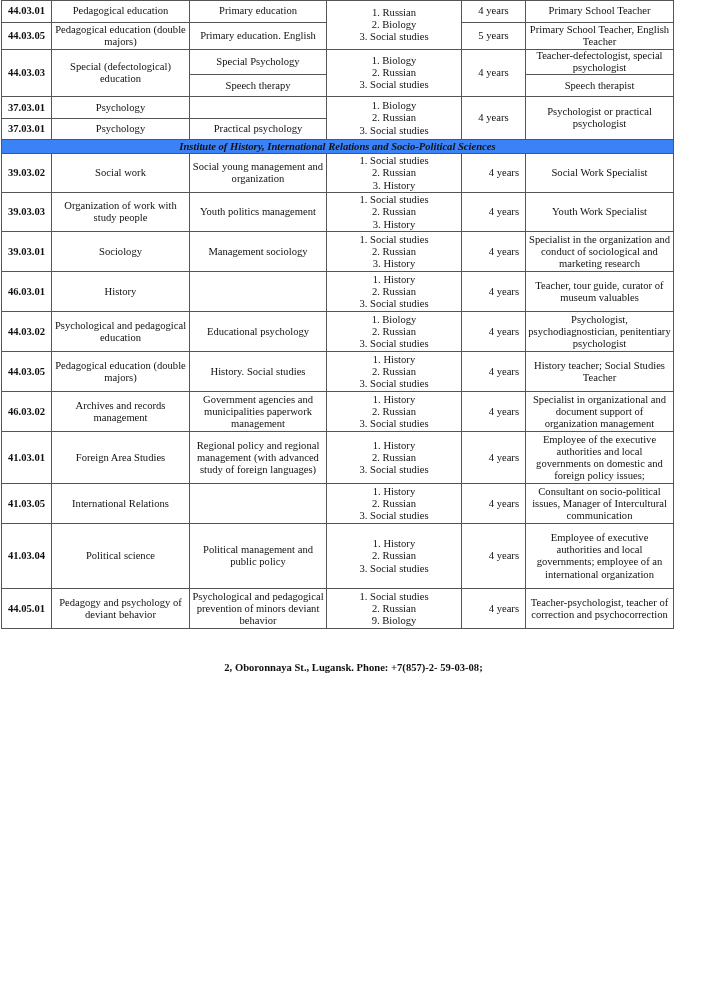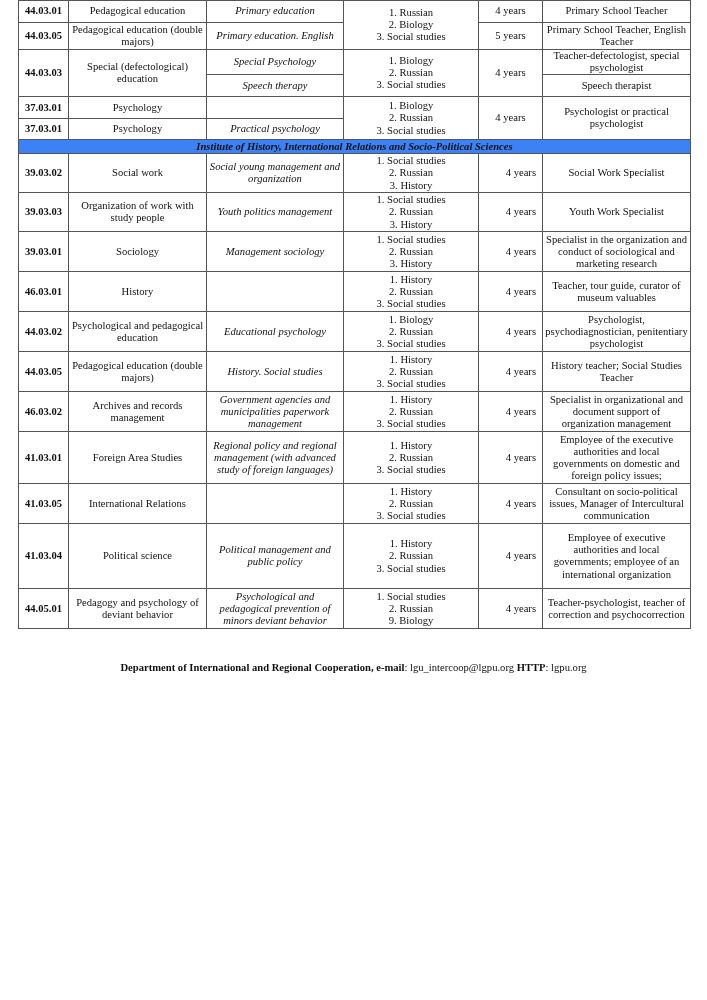--- a/index.html
+++ b/index.html
@@ -1,23 +1,23 @@
 <!DOCTYPE html>
 <html><head>
 <meta charset="utf-8">
 <style>
   html, body { margin:0; padding:0; background:#ffffff; }
   body { width:707px; height:1000px; position:relative; overflow:hidden;
          font-family:"Liberation Serif", serif; color:#111; }
-  table.main { position:absolute; left:18px; top:0px; width:672px;
+  table.main { position:absolute; left:1px; top:0px; width:672px;
                border-collapse:collapse; table-layout:fixed; font-size:10.6px; line-height:12.2px; }
   table.main td { border:1px solid #555; padding:0 2px; text-align:center; vertical-align:middle; }
   td.code { font-weight:bold; }
   td.prog { font-weight:normal; }
-  td.prof { font-style:italic; }
+  td.prof { }
   td.years.r { text-align:right; padding-right:6px; }
   tr.inst td { background:#3b82f6; font-style:italic; font-weight:bold; height:13px; }
   .exams div { white-space:nowrap; }
   .footer { position:absolute; left:0; width:707px; top:661px; text-align:center;
             font-size:10.6px; line-height:13px; }
   .footer b { font-weight:bold; }
 </style>
 </head>
 <body>
 
@@ -218,14 +218,14 @@
           <div>2. Russian</div>
           <div>9. Biology</div>
         </td>
         <td class="years r">4 years</td>
         <td>Teacher-psychologist, teacher of correction and psychocorrection</td>
       </tr>
     </tbody>
 </table>
 
 <div class="footer">
-  <div><b>Department of International and Regional Cooperation, e-mail</b><span>: lgu_intercoop@lgpu.org </span><b>HTTP</b><span>: lgpu.org</span></div>
+  <div><b>2, Oboronnaya St., Lugansk. Phone: </b><b>+7(857)-2- 59-03-08;</b></div>
 </div>
 
 </body></html>

